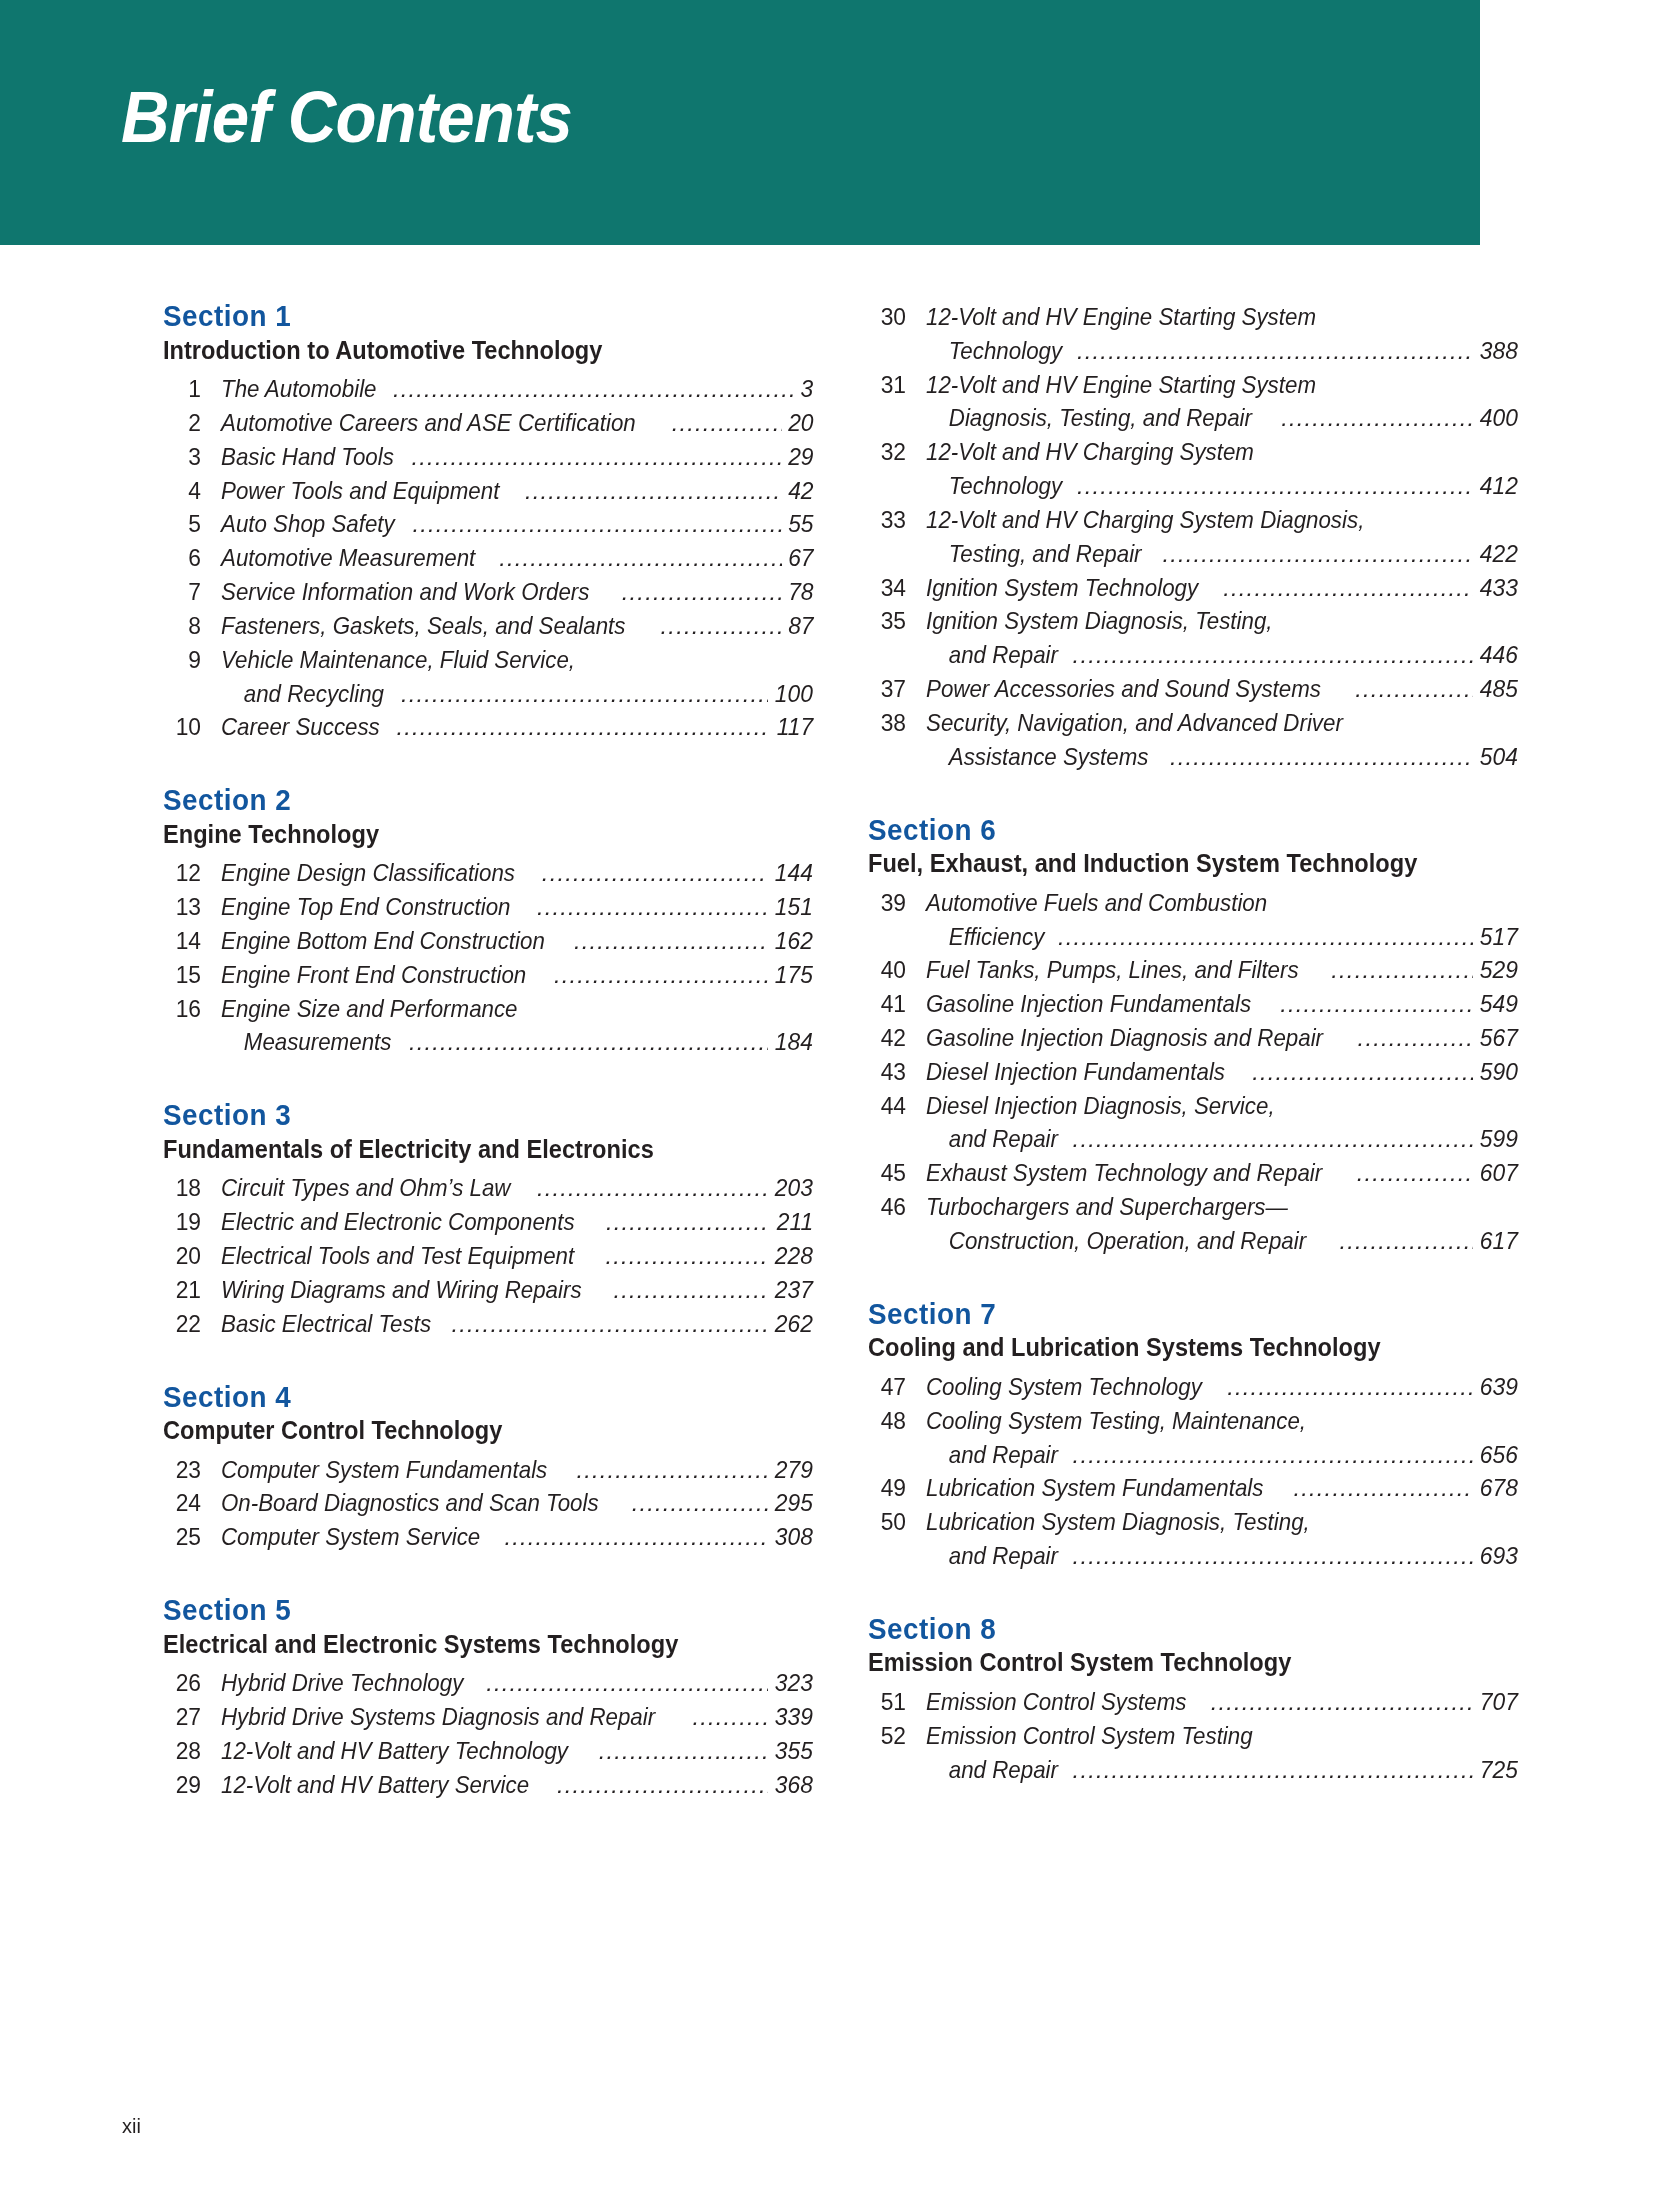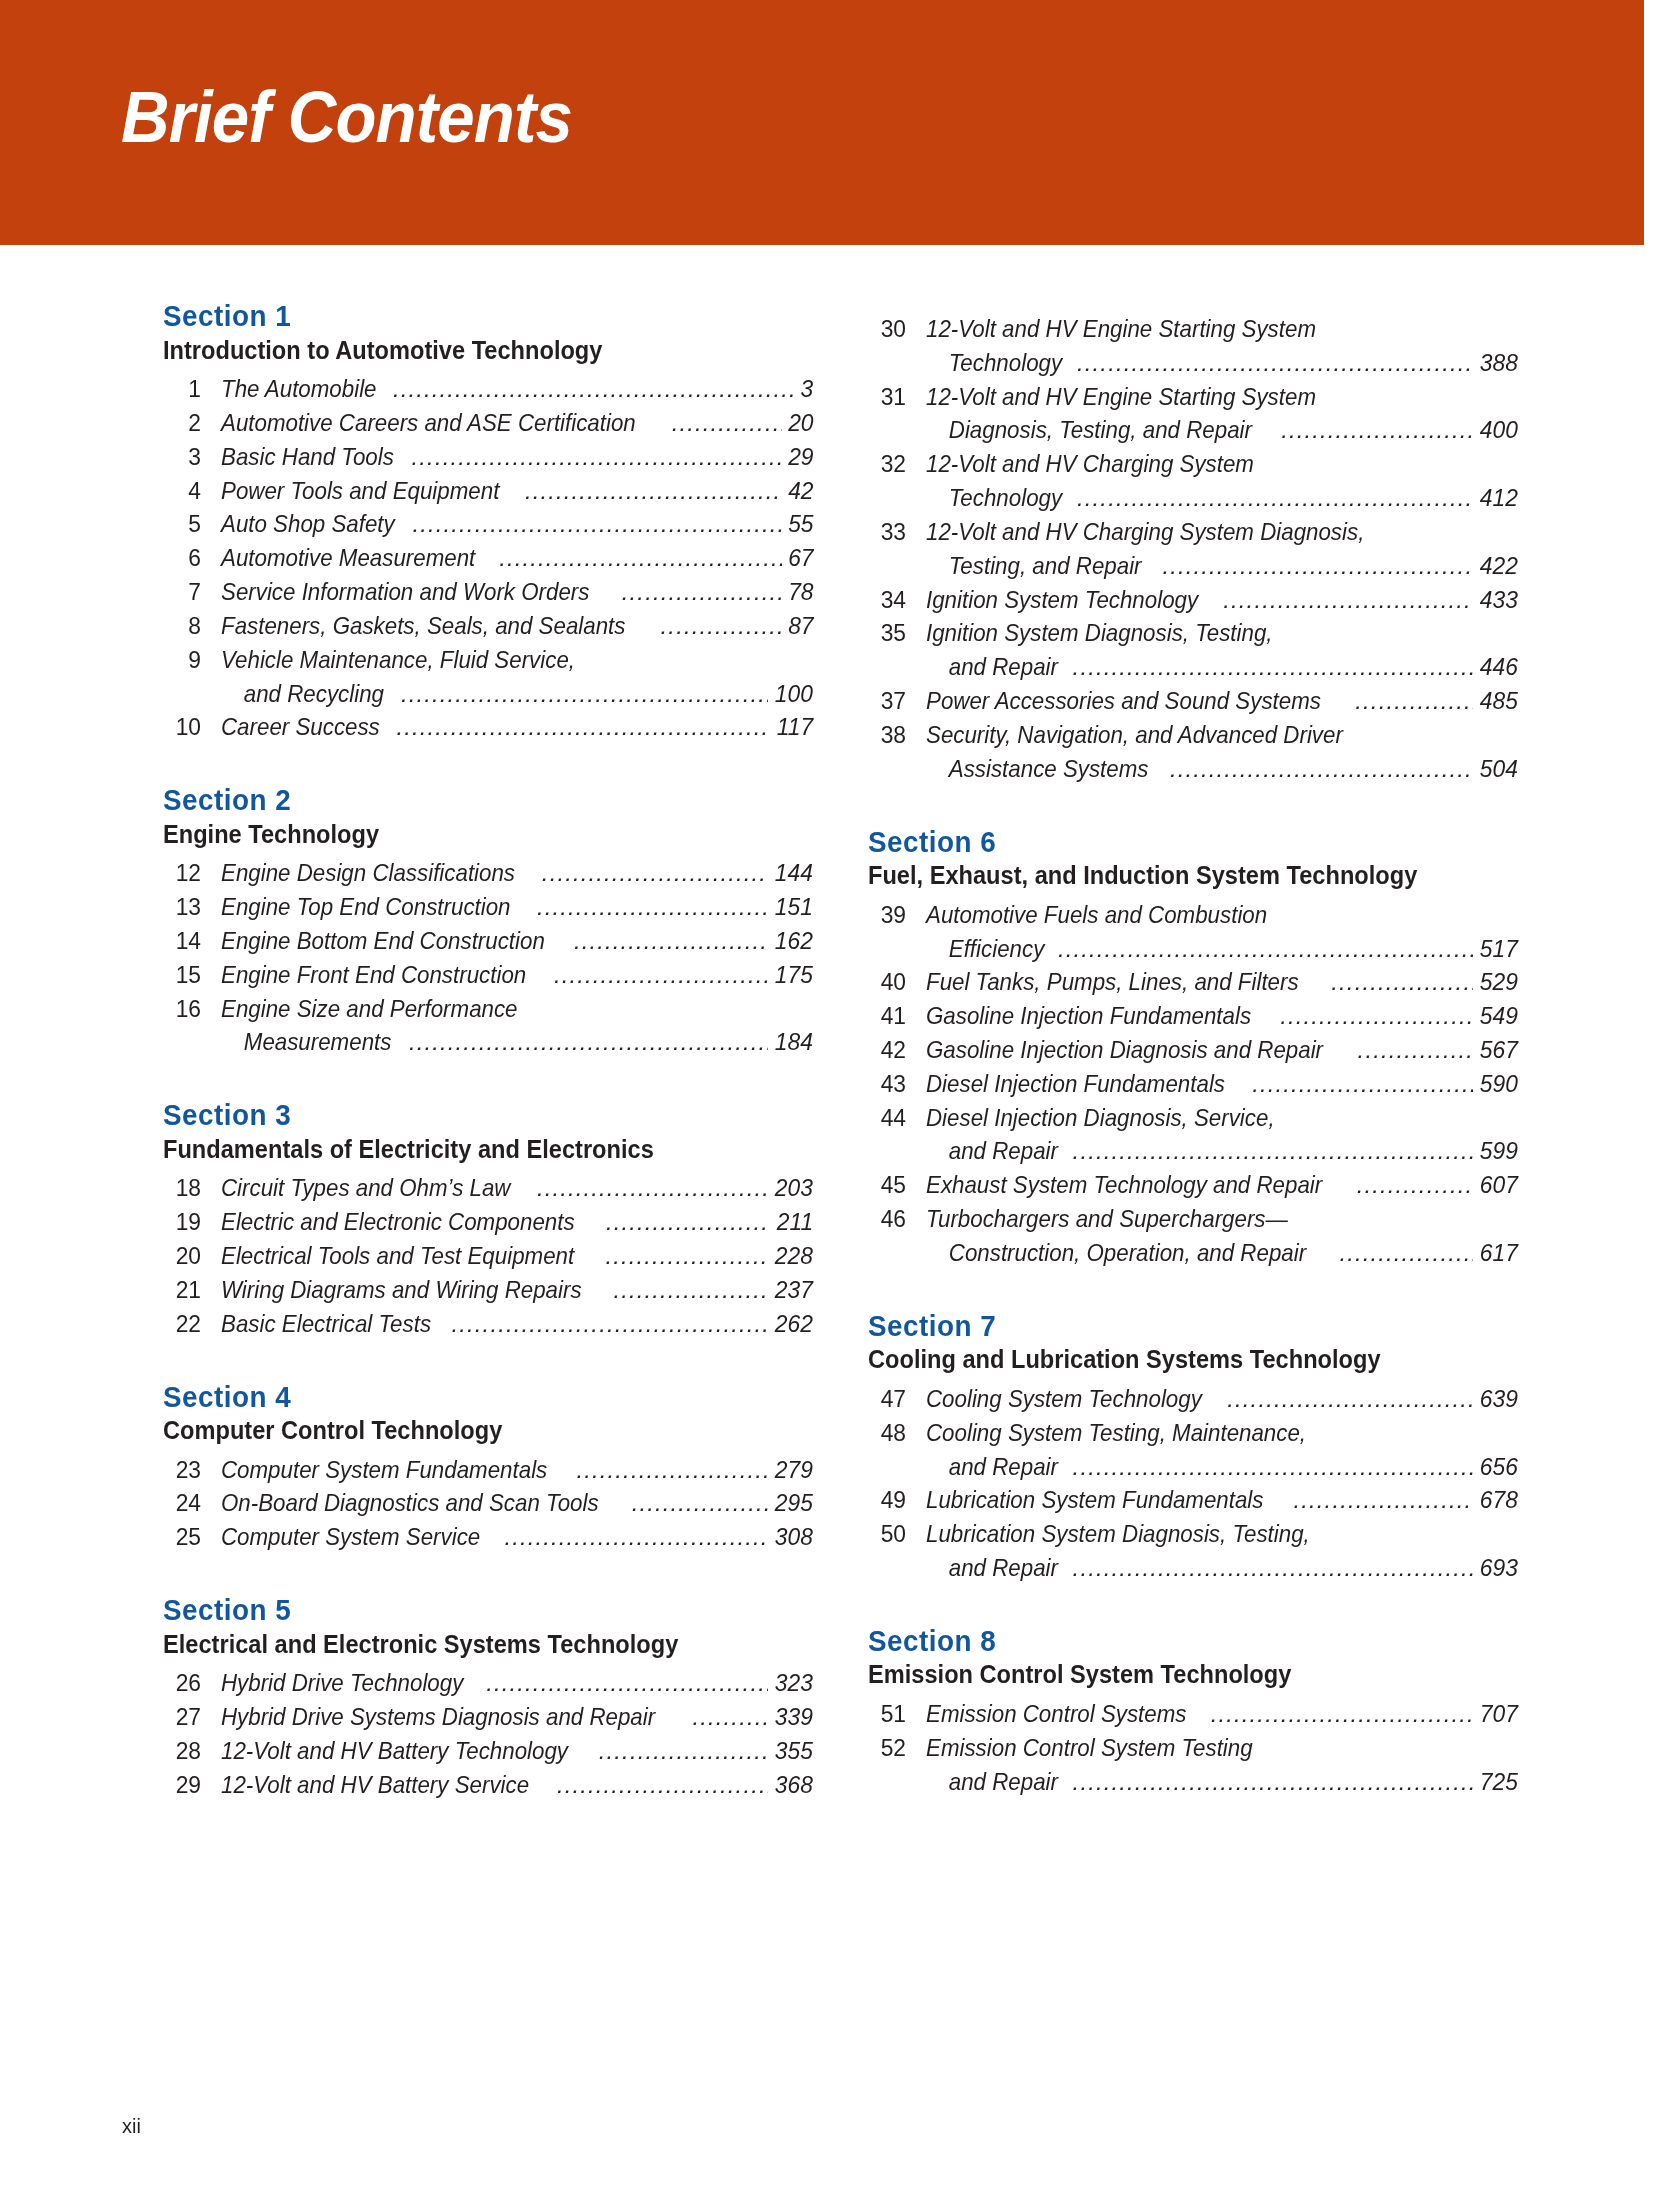--- a/index.html
+++ b/index.html
@@ -9,22 +9,22 @@
     font-family:"Liberation Sans", sans-serif;
     color:#231f20;
     position:relative;
     overflow:hidden;
   }
 
   
   .banner{
     position:absolute;
     left:0; top:0;
-    width:1644px; height:245px;
-    background:#c2410c;
+    width:1480px; height:245px;
+    background:#0f766e;
   }
   .banner-title{
     position:absolute;
     left:121px;
     bottom:87px;
     font-family:"Liberation Sans", sans-serif;
     font-style:italic;
     font-weight:bold;
     font-size:73px;
     letter-spacing:-0.9px;
@@ -447,21 +447,21 @@
               <div class="ch-line">
                 <span class="ch-title">12-Volt and HV Battery Service</span>
                 <span class="leader"></span>
                 <span class="ch-page">368</span>
               </div>
             </div>
           </div>
         </div>
       </div>
       <div class="col">
-        <div class="section-block" style="margin-top: 12px;">
+        <div class="section-block" style="margin-top: 0px;">
           <div class="chapter">
             <div class="ch-num">30</div>
             <div class="ch-body">
               <div class="ch-line nopage">
                 <span class="ch-title">12-Volt and HV Engine Starting System</span>
               </div>
               <div class="ch-line">
                 <span class="ch-title indent">Technology</span>
                 <span class="leader"></span>
                 <span class="ch-page">388</span>

